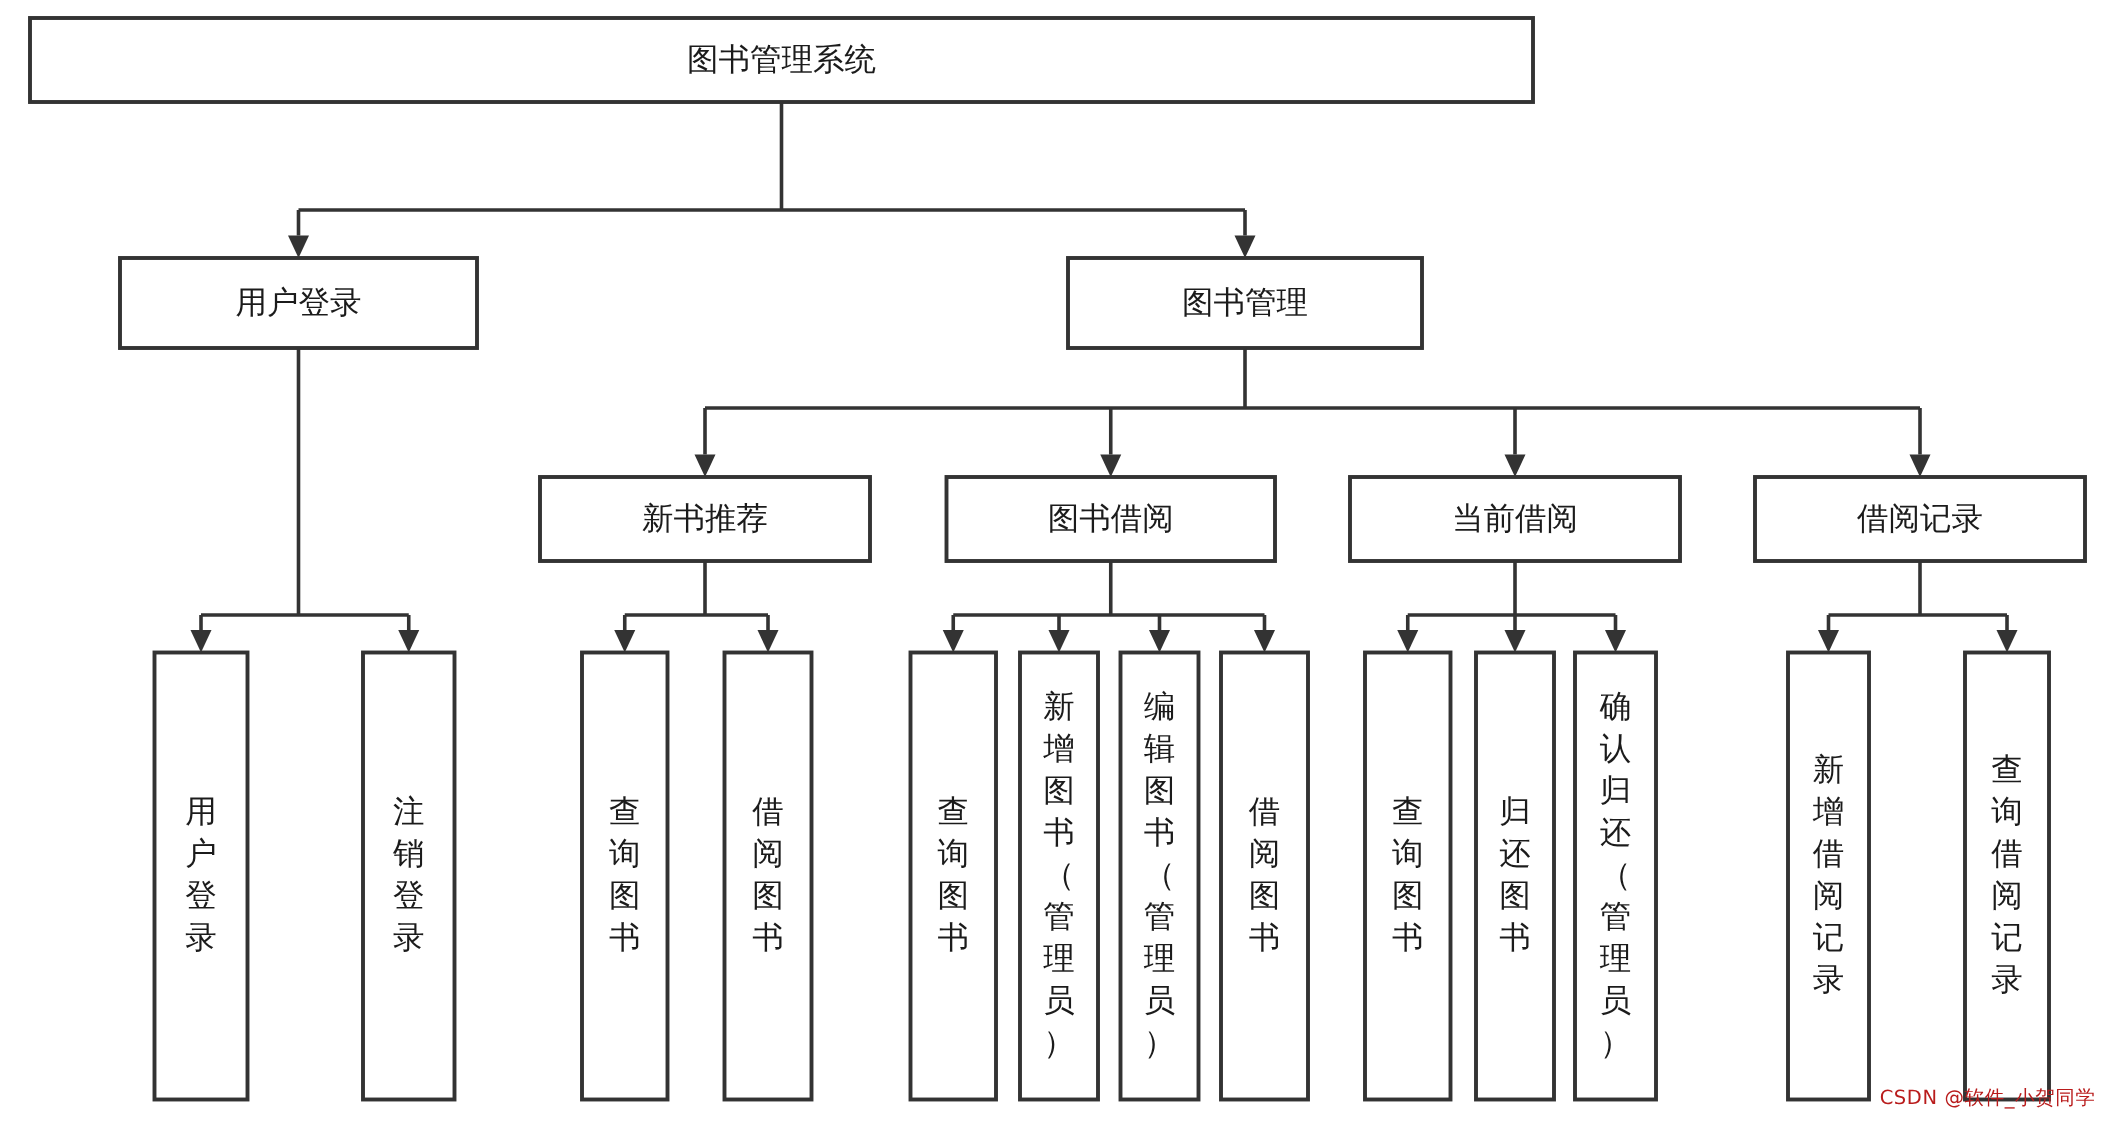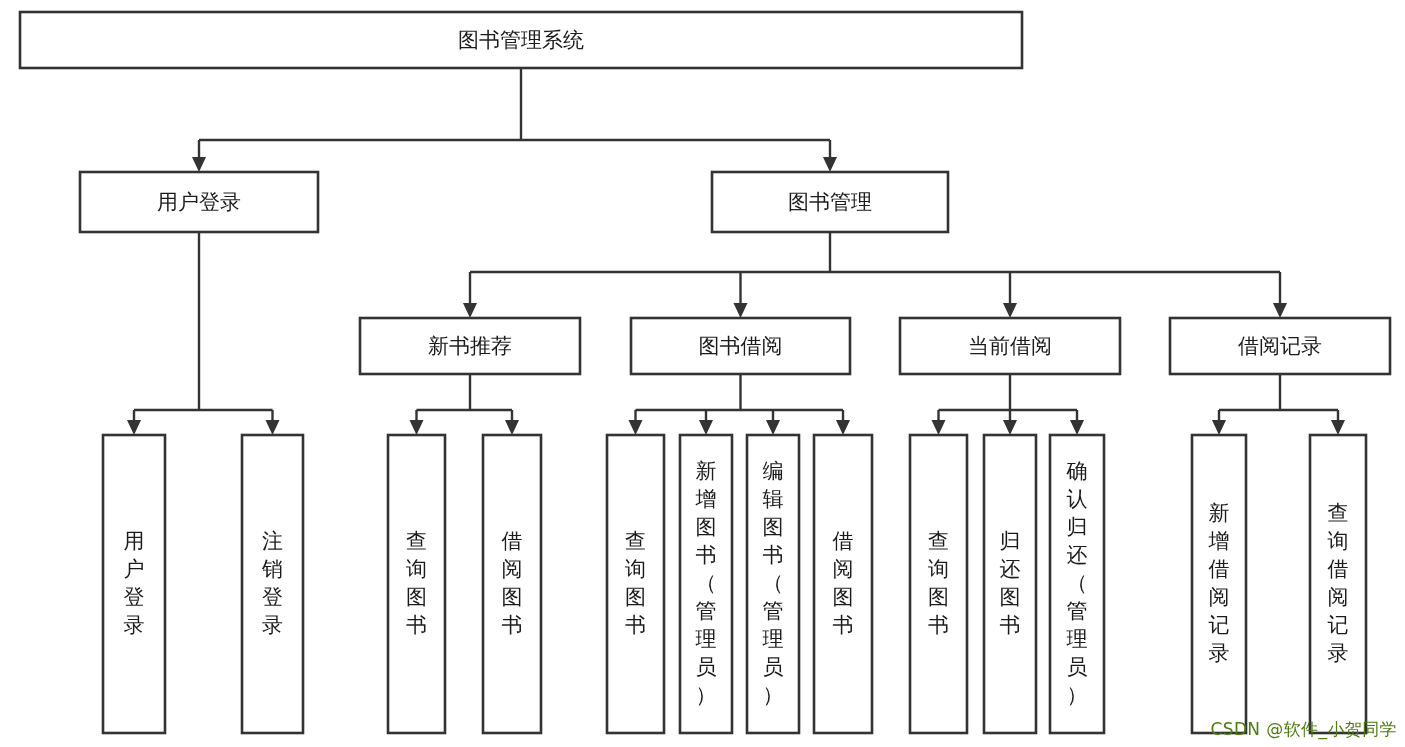--- a/index.html
+++ b/index.html
@@ -53,22 +53,22 @@
     font-size: 21px;
     fill: #1b1b1b;
     text-anchor: middle;
     dominant-baseline: middle;
   }
   .watermark-text {
     position: absolute;
     right: 8px;
     bottom: 6px;
     font-family: "DejaVu Sans", "Liberation Sans", sans-serif;
-    font-size: 17px;
-    color: #4d7c0f;
+    font-size: 13px;
+    color: #b91c1c;
     white-space: nowrap;
     letter-spacing: 0.4px;
     pointer-events: none;
   }
 </style>
 </head>
 <body>
 
 <div id="diagram-root">
   <svg class="flow" viewBox="0 0 1405 747" xmlns="http://www.w3.org/2000/svg">

